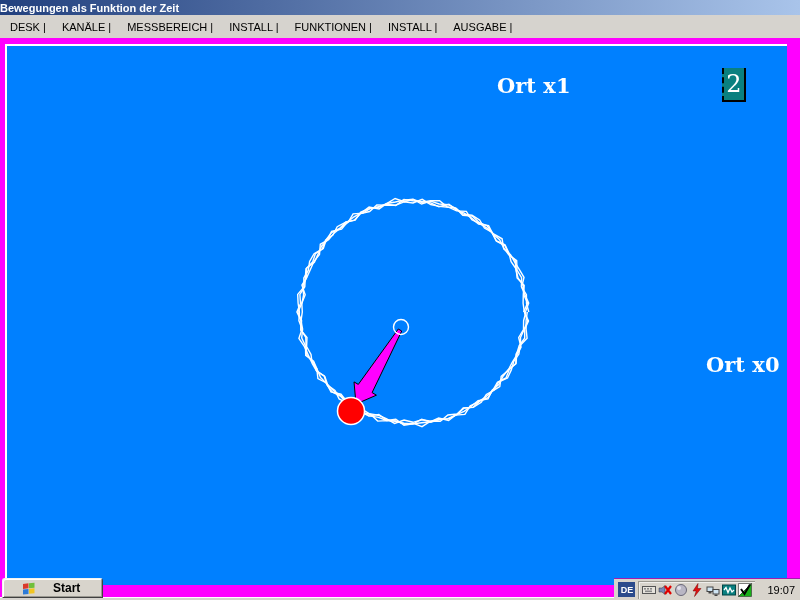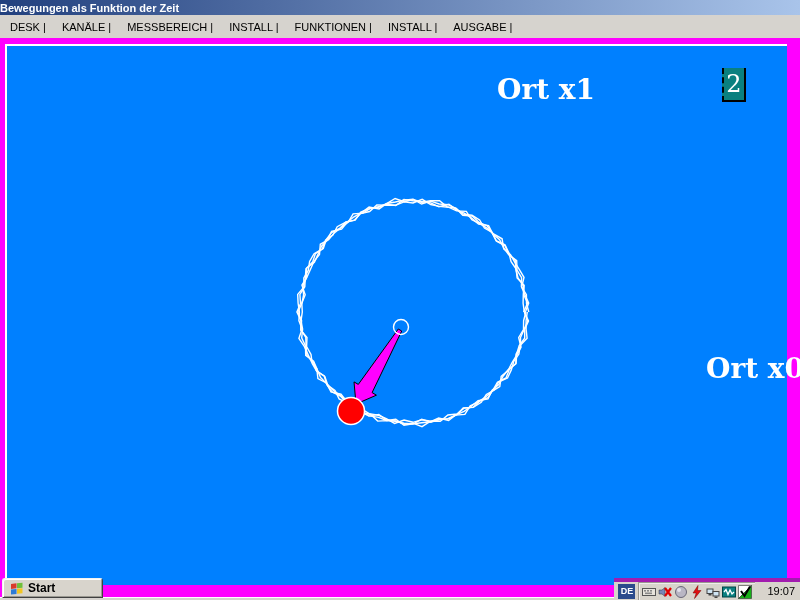--- a/index.html
+++ b/index.html
@@ -31,21 +31,21 @@
     position:absolute; left:5px; top:6px; width:782px; height:541px;
     background:#0080FF;
     border-top:2px solid #FFFFFF; border-left:2px solid #FFFFFF;
   }
 
   
   .scene-svg { position:absolute; left:0; top:0; width:800px; height:600px; pointer-events:none; z-index:3; }
 
   .scene-label {
     position:absolute; z-index:4; color:#FFFFFF; font-family:"DejaVu Serif", serif;
-    font-weight:bold; font-size:28px; white-space:nowrap;
+    font-weight:bold; font-size:21px; white-space:nowrap;
   }
   .label-x1 { left:497px; top:73px; }
   .label-x0 { left:706px; top:352px;text-align:right; }
 
   .channel-badge {
     position:absolute; left:722px; top:68px; width:24px; height:34px; z-index:4;
     background:#0A8080; color:#FFFFFF; font-family:"DejaVu Serif", serif; font-size:24px;
     display:flex; align-items:center; justify-content:center;
     border-right:2px solid #000; border-bottom:2px solid #000; border-left:2px dashed #000;
   }
@@ -55,30 +55,30 @@
     position:absolute; left:0; top:597px; width:800px; height:3px;
     background:#D6D3CE; border-top:1px solid #FFFFFF; z-index:2;
   }
 
   
   .start-button {
     position:absolute; left:2px; top:578px; width:101px; height:20px; z-index:6;
     background:#D8D4CC; border-radius:3px 3px 0 0;
     border:1px solid #404040; border-color:#F4F3F1 #404040 #404040 #F4F3F1;
     box-shadow:inset 1px 1px 0 #FFFFFF, inset -1px -1px 0 #9A9890;
-    display:flex; align-items:center; gap:4px; padding-left:7px;
+    display:flex; align-items:center; gap:17px; padding-left:19px;
     font-size:12px; font-weight:bold; color:#000; cursor:pointer;
   }
 
   
   .tray {
     position:absolute; right:0; top:578px; height:22px; z-index:6;
     background:#D8D4CC; display:flex; align-items:center; gap:3px;
     padding:0 5px 0 4px;
-    border-top:4px solid #a21caf;
+    border-top:1px solid #a21caf;
   }
   .lang-box {
     width:17px; height:15px; background:#2B4B8C; color:#FFF;
     font-size:9px; font-weight:bold; display:flex; align-items:center; justify-content:center;
     cursor:pointer;
   }
   .tray-well {
     display:flex; align-items:center; gap:2px; height:18px; padding:0 3px;
     border-left:1px solid #9A9890; border-top:1px solid #9A9890;
     box-shadow:inset 1px 1px 0 rgba(255,255,255,0.6);

